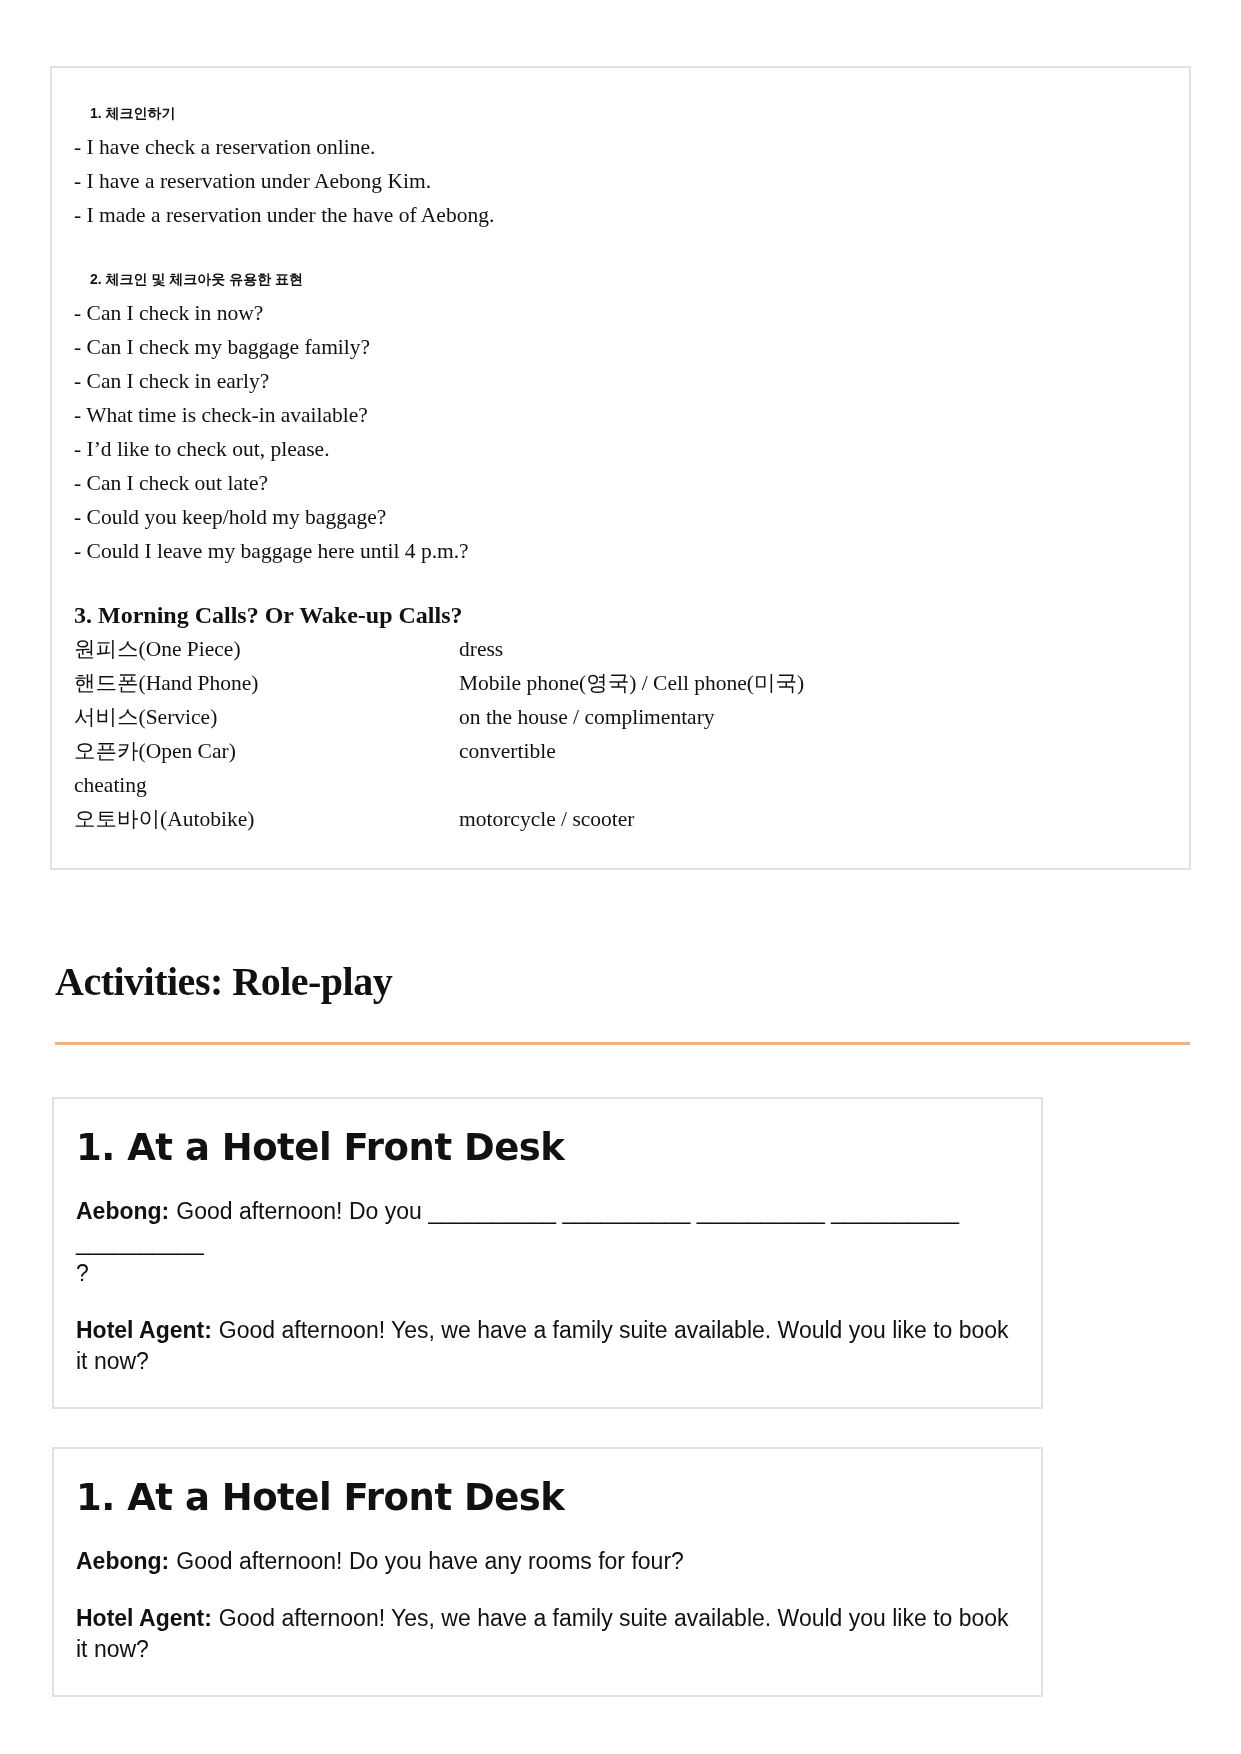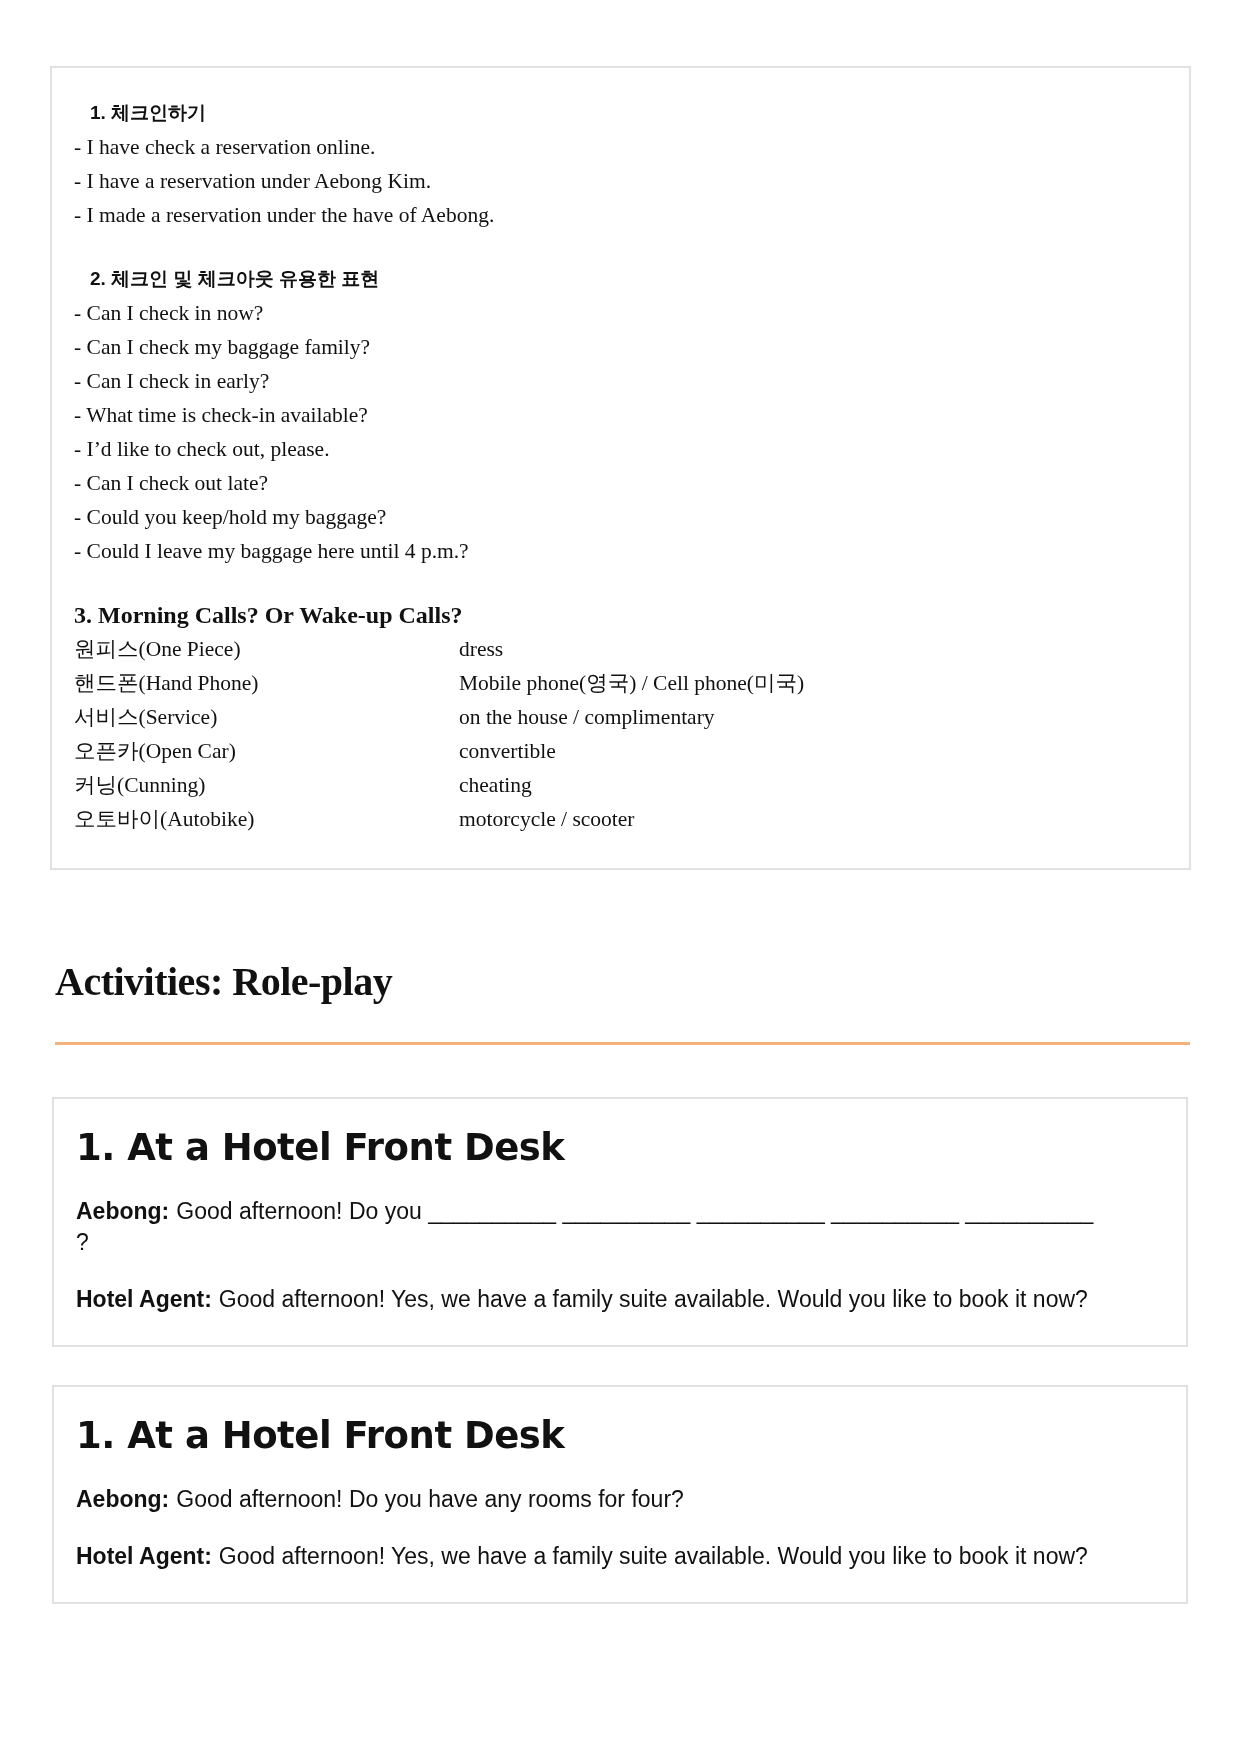--- a/index.html
+++ b/index.html
@@ -12,21 +12,21 @@
   .phrase-box {
     box-sizing:border-box;
     margin:66px 0 0 50px;
     width:1141px;
     border:2px solid #e1e1e1;
     background:#fff;
     padding:28px 24px 32px 22px;
   }
   .k-heading {
     font-family:"Liberation Sans","DejaVu Sans",sans-serif;
-    font-weight:700; font-size:19px; line-height:34px;
+    font-weight:700; font-size:14px; line-height:34px;
     margin:0 0 0 16px;
   }
   .k-heading.sec2 { margin-top:30px; }
   .serif-heading {
     font-family:"Liberation Serif","DejaVu Serif",serif;
     font-weight:700; font-size:24px; line-height:34px;
     margin:30px 0 0 0;
   }
   .serif-line {
     font-family:"Liberation Serif","DejaVu Serif",serif;
@@ -49,21 +49,21 @@
   }
   .orange-rule {
     border:none; height:3px; background:#f2b279;
     margin:34px 0 0 55px; width:1135px;
   }
 
   
   .roleplay-box {
     box-sizing:border-box;
     margin:52px 0 0 52px;
-    width:1136px;
+    width:991px;
     border:2px solid #e1e1e1;
     background:#fff;
     padding:26px 24px 30px 22px;
   }
   .roleplay-box.second { margin-top:38px; }
   .rp-title {
     font-family:"DejaVu Sans","Liberation Sans",sans-serif;
     font-weight:800; font-size:37px; line-height:45px;
     letter-spacing:-0.5px; margin:0;
   }
@@ -106,21 +106,20 @@
     </div>
     <div class="pair-row">
       <span class="pair-ko">서비스(Service)</span>
       <span class="pair-en">on the house / complimentary</span>
     </div>
     <div class="pair-row">
       <span class="pair-ko">오픈카(Open Car)</span>
       <span class="pair-en">convertible</span>
     </div>
     <div class="pair-row">
-      <span class="pair-ko">커닝(Cunning)</span>
       <span class="pair-en">cheating</span>
     </div>
     <div class="pair-row">
       <span class="pair-ko">오토바이(Autobike)</span>
       <span class="pair-en">motorcycle / scooter</span>
     </div>
   </section>
 
   <h1 class="activities-title">Activities: Role-play</h1>
   <hr class="orange-rule">

